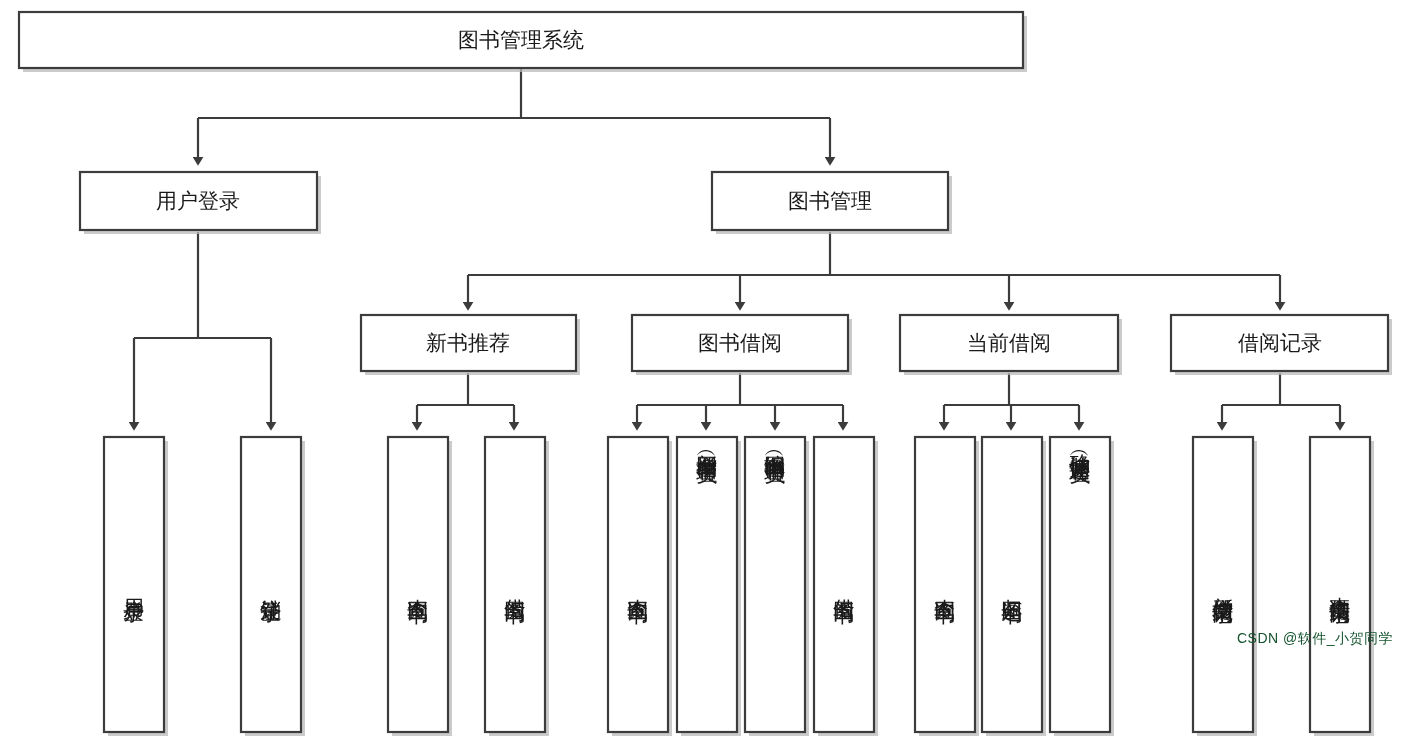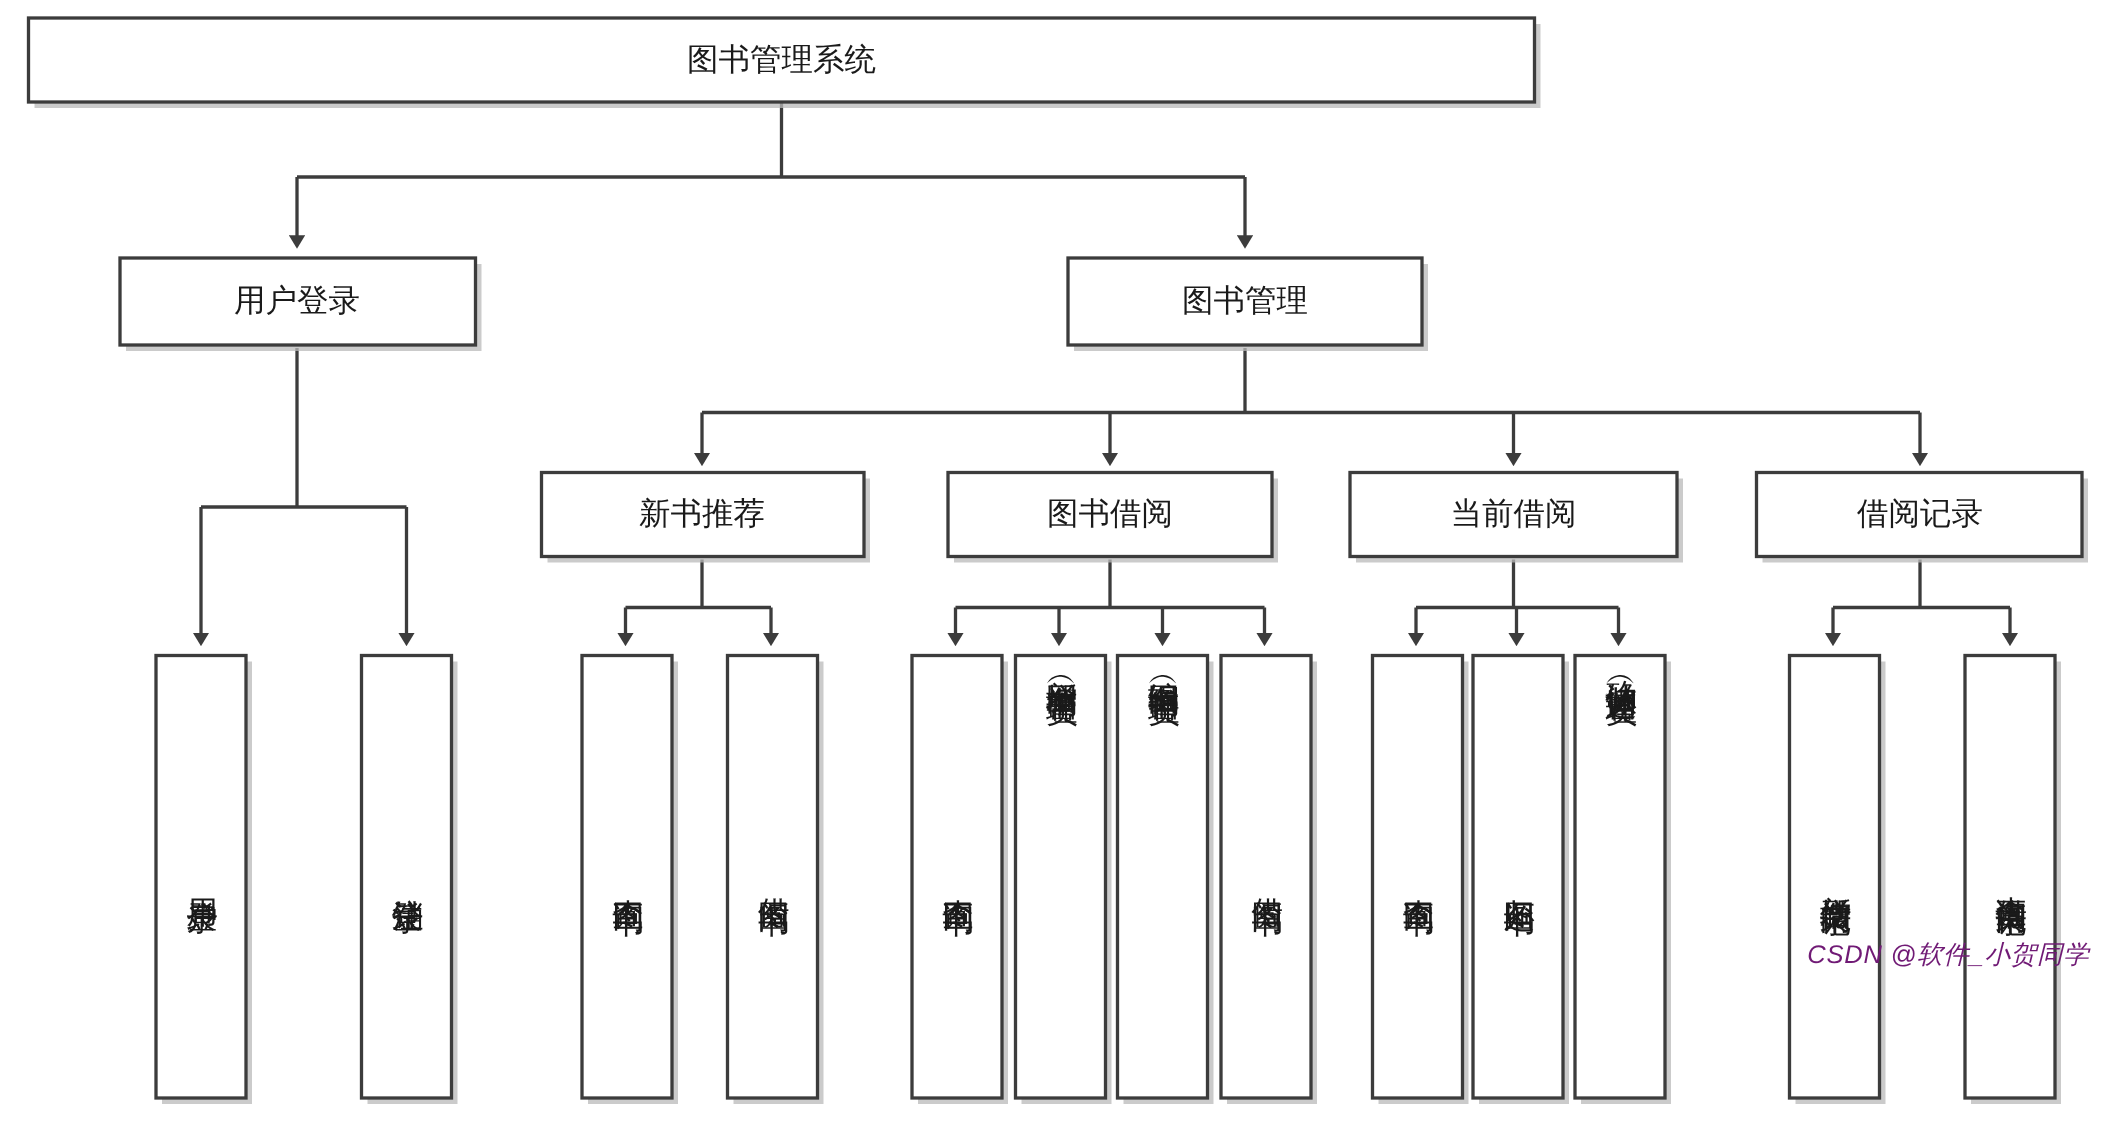--- a/index.html
+++ b/index.html
@@ -68,26 +68,25 @@
     letter-spacing: 1.5px;
     color: #1a1a1a;
     white-space: nowrap;
     text-align: center;
   }
   .watermark {
     position: absolute;
     right: 12px;
     bottom: 6px;
     font-family: "Liberation Sans", "DejaVu Sans", sans-serif;
-    font-size: 17px;
-    color: #701a75;
+    font-size: 14px;
+    color: #14532d;
     letter-spacing: 0.5px;
     white-space: nowrap;
     pointer-events: none;
-    font-style: italic;
   }
 </style>
 </head>
 <body>
 
 <div id="diagram-root">
 
   <svg id="tree-svg" viewBox="0 0 1405 747">
     <defs>
       <marker id="arrowhead" markerWidth="9" markerHeight="11" refX="1.2" refY="5.5" orient="auto" markerUnits="userSpaceOnUse">

